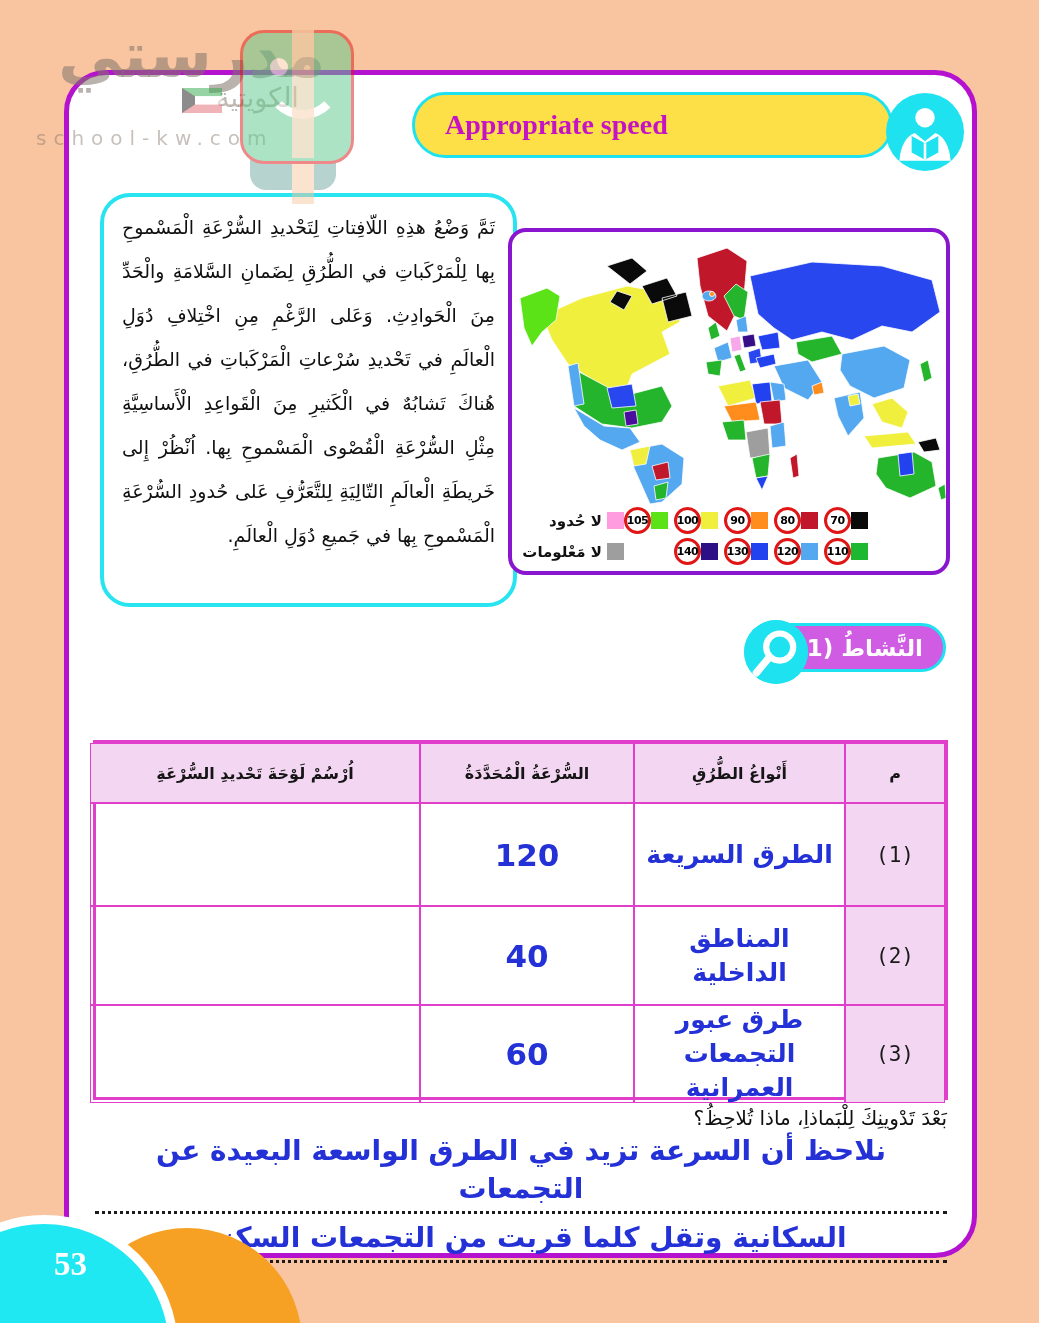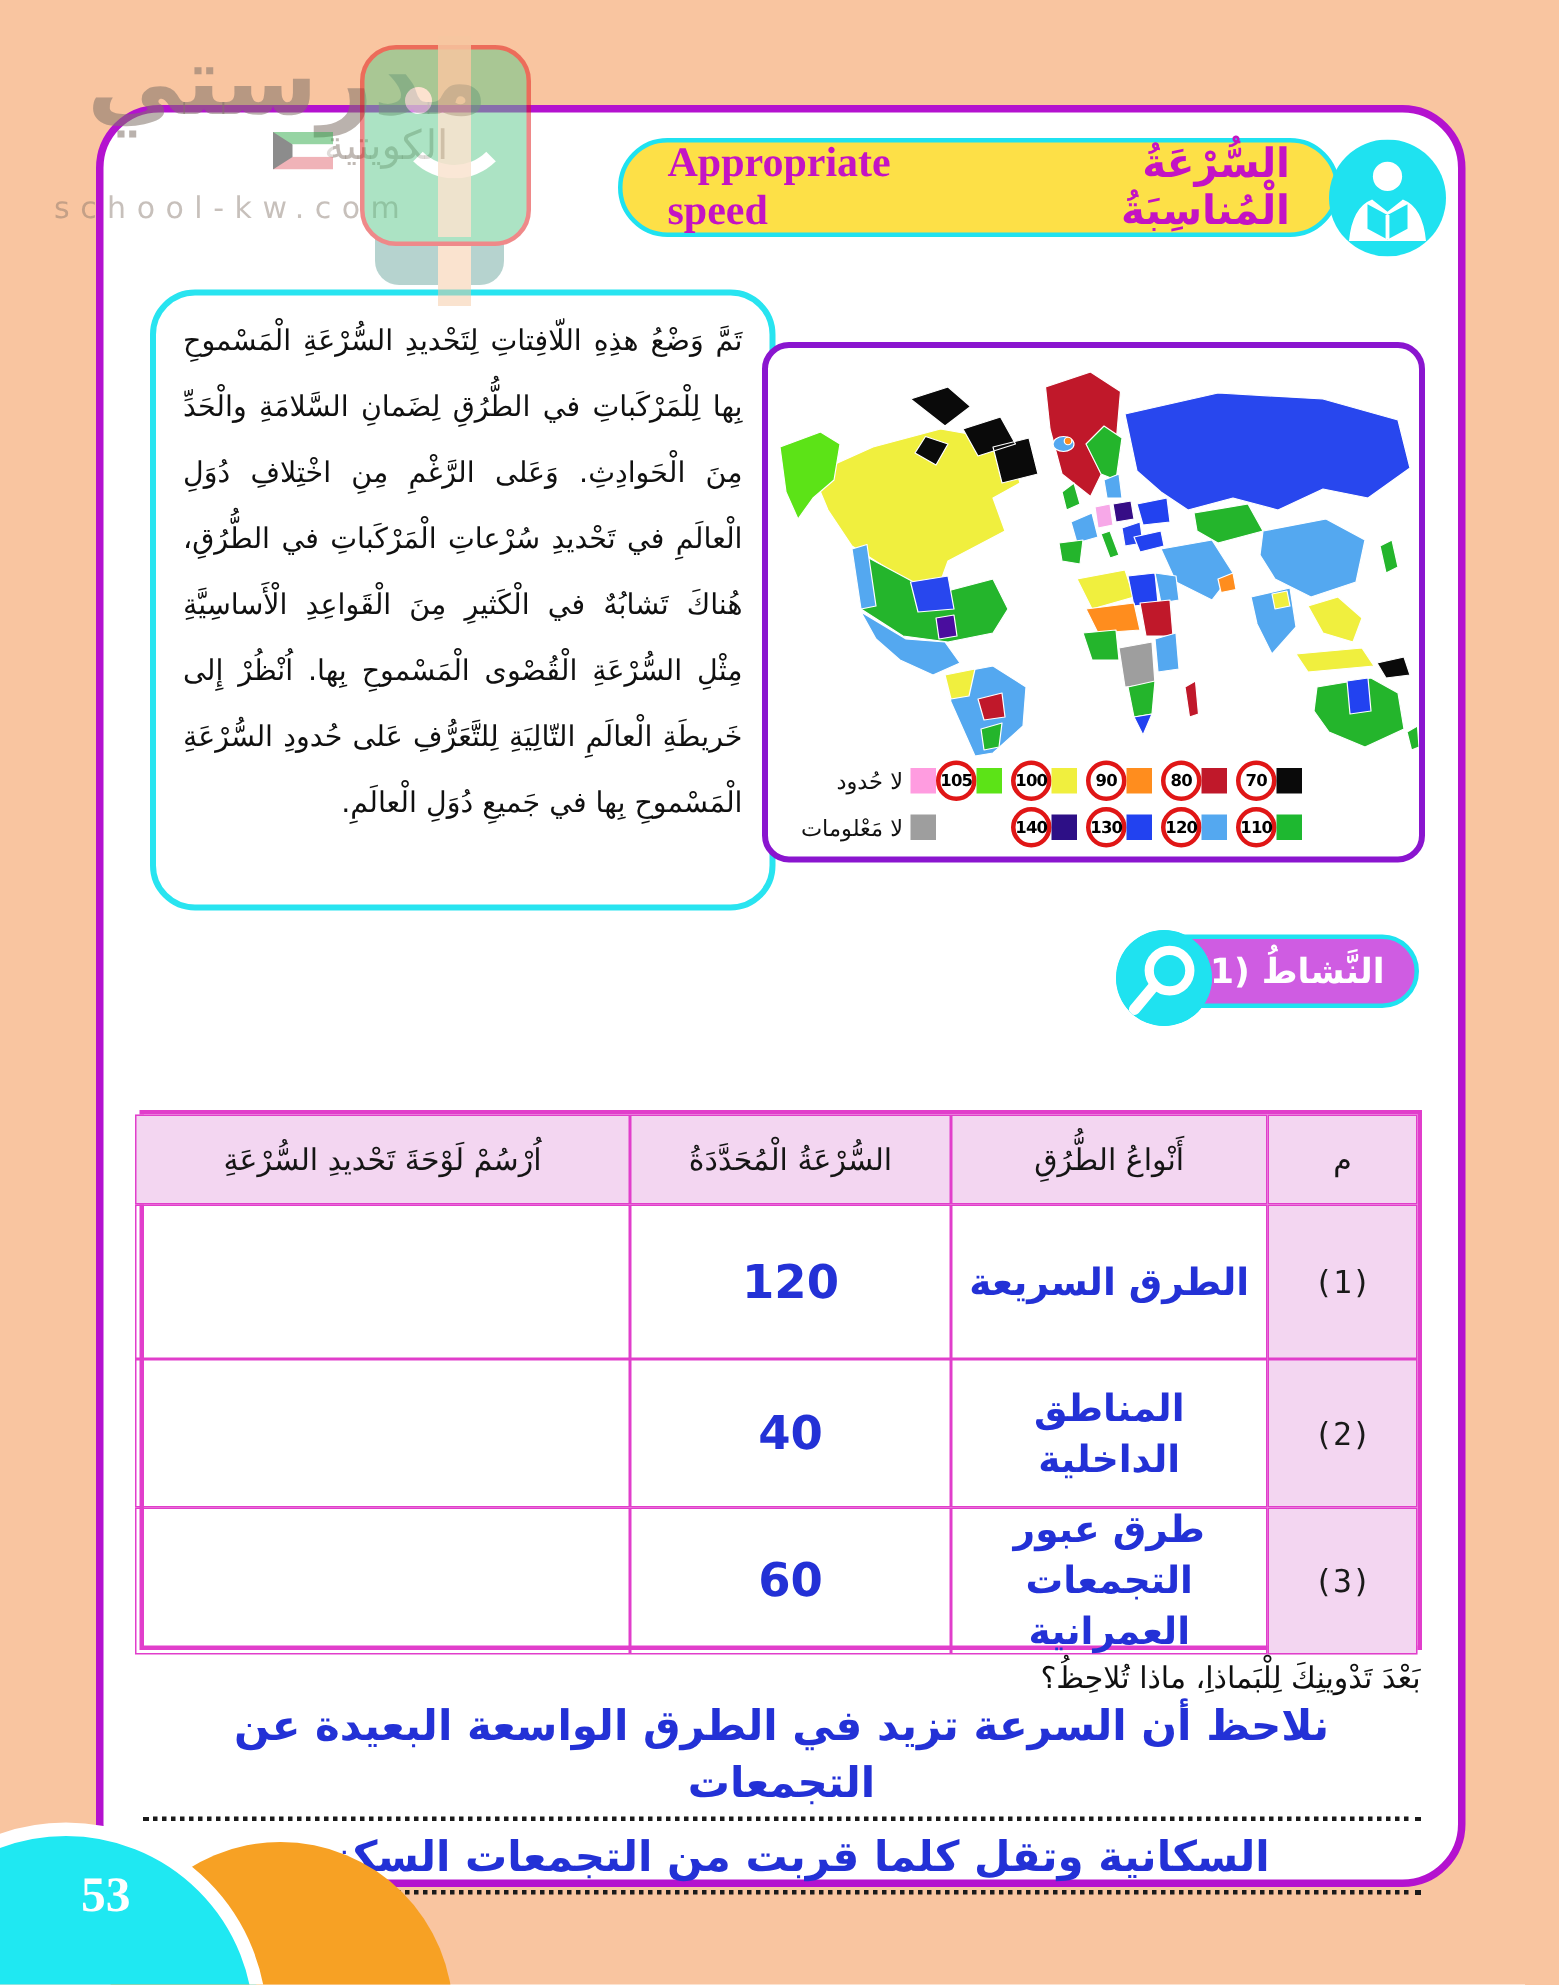--- a/index.html
+++ b/index.html
@@ -37,21 +37,21 @@
   .intro-box{position:absolute;left:100px;top:193px;width:417px;height:414px;border:4px solid #28e4f0;
              border-radius:30px;background:#fff;z-index:2;box-sizing:border-box;padding:8px 18px;}
   .intro-box p{margin:0;direction:rtl;text-align:justify;font-size:19px;line-height:44px;color:#101010;}
 
   
   .map-box{position:absolute;left:508px;top:228px;width:442px;height:347px;border:4px solid #8a15cf;
            border-radius:18px;background:#fff;z-index:2;box-sizing:border-box;overflow:hidden;}
   .map-box svg.world{display:block;margin:4px auto 0;}
   .legend{position:absolute;left:0;bottom:4px;width:100%;padding:0 8px;box-sizing:border-box;}
   .lg-row{display:flex;align-items:center;height:31px;}
-  .lg-label-group{width:104px;display:flex;align-items:center;justify-content:flex-end;gap:5px;direction:ltr;}
+  .lg-label-group{width:104px;display:flex;align-items:center;justify-content:flex-end;gap:5px;direction:ltr;font-weight:bold;}
   .lg-label{font-size:15px;color:#111;direction:rtl;white-space:nowrap;}
   .sq{width:17px;height:17px;display:inline-block;}
   .lg-group{width:50px;display:flex;align-items:center;}
   .sign{width:21px;height:21px;border:3.5px solid #e01616;border-radius:50%;background:#fff;
         display:inline-flex;align-items:center;justify-content:center;
         font-size:11px;font-weight:bold;color:#000;letter-spacing:-.5px;}
 
   
   .act-pill{position:absolute;left:762px;top:623px;width:184px;height:49px;background:#cf5ce2;
             border:3px solid #1fe2f0;border-radius:26px;z-index:2;box-sizing:border-box;
@@ -62,21 +62,21 @@
 
   
   .instruction{position:absolute;left:95px;top:694px;width:852px;direction:rtl;text-align:right;
                font-size:22px;color:#101010;z-index:2;}
 
   
   .tbl{position:absolute;left:93px;top:740px;width:855px;height:360px;z-index:2;direction:rtl;
        display:grid;grid-template-columns:100px 211px 214px 330px;grid-template-rows:60px 103px 99px 98px;
        border:3px solid #e13ecb;box-sizing:border-box;background:#fff;}
   .td{border:1.5px solid #e13ecb;display:flex;align-items:center;justify-content:center;text-align:center;}
-  .th{background:#f3d6f1;font-weight:normal;font-size:20px;color:#151515;}
+  .th{background:#f3d6f1;font-weight:bold;font-size:16px;color:#151515;}
   .pink{background:#f3d6f1;}
   .num{font-size:21px;color:#1a1a1a;font-family:"DejaVu Sans Mono",monospace;}
   .road{color:#2331d6;font-weight:bold;font-size:25px;line-height:34px;padding:0 6px;}
   .speed{color:#2331d6;font-weight:bold;font-size:31px;}
 
   
   .obs{position:absolute;left:95px;top:1106px;width:852px;z-index:2;direction:rtl;}
   .obs-q{text-align:right;font-size:20px;color:#101010;margin:0 0 2px;}
   .ans{margin:0;text-align:center;color:#2331d6;font-weight:bold;font-size:28px;
        border-bottom:3px dotted #1b1b1b;padding-bottom:3px;line-height:38px;}
@@ -110,21 +110,20 @@
     <div class="bubble"></div>
       <div class="stick"></div>
       <div class="sign"></div>
     <div class="eye"></div>
       <div class="smile"></div>
     <div class="stick" style="top:6px;height:128px;opacity:.85;"></div>
   </div>
 
   <div class="banner">
     <span class="title-en">Appropriate speed</span>
-    <span class="title-ar">السُّرْعَةُ الْمُناسِبَةُ</span>
   </div>
   <svg class="reader" viewBox="0 0 76 76">
     <circle cx="38" cy="38" r="38" fill="#1fe2f0"></circle>
     <circle cx="38" cy="24" r="9.5" fill="#ffffff"></circle>
     <path d="M13,66 Q15,44 28,39 L38,47 L48,39 Q61,44 63,66 Z" fill="#ffffff"></path>
     <path d="M25,42 L38,49 L51,42 L51,58 L38,65 L25,58 Z" fill="#1fe2f0"></path>
     <path d="M38,49 L38,65" stroke="#ffffff" stroke-width="2.5"></path>
   </svg>
 
   <div class="intro-box">

